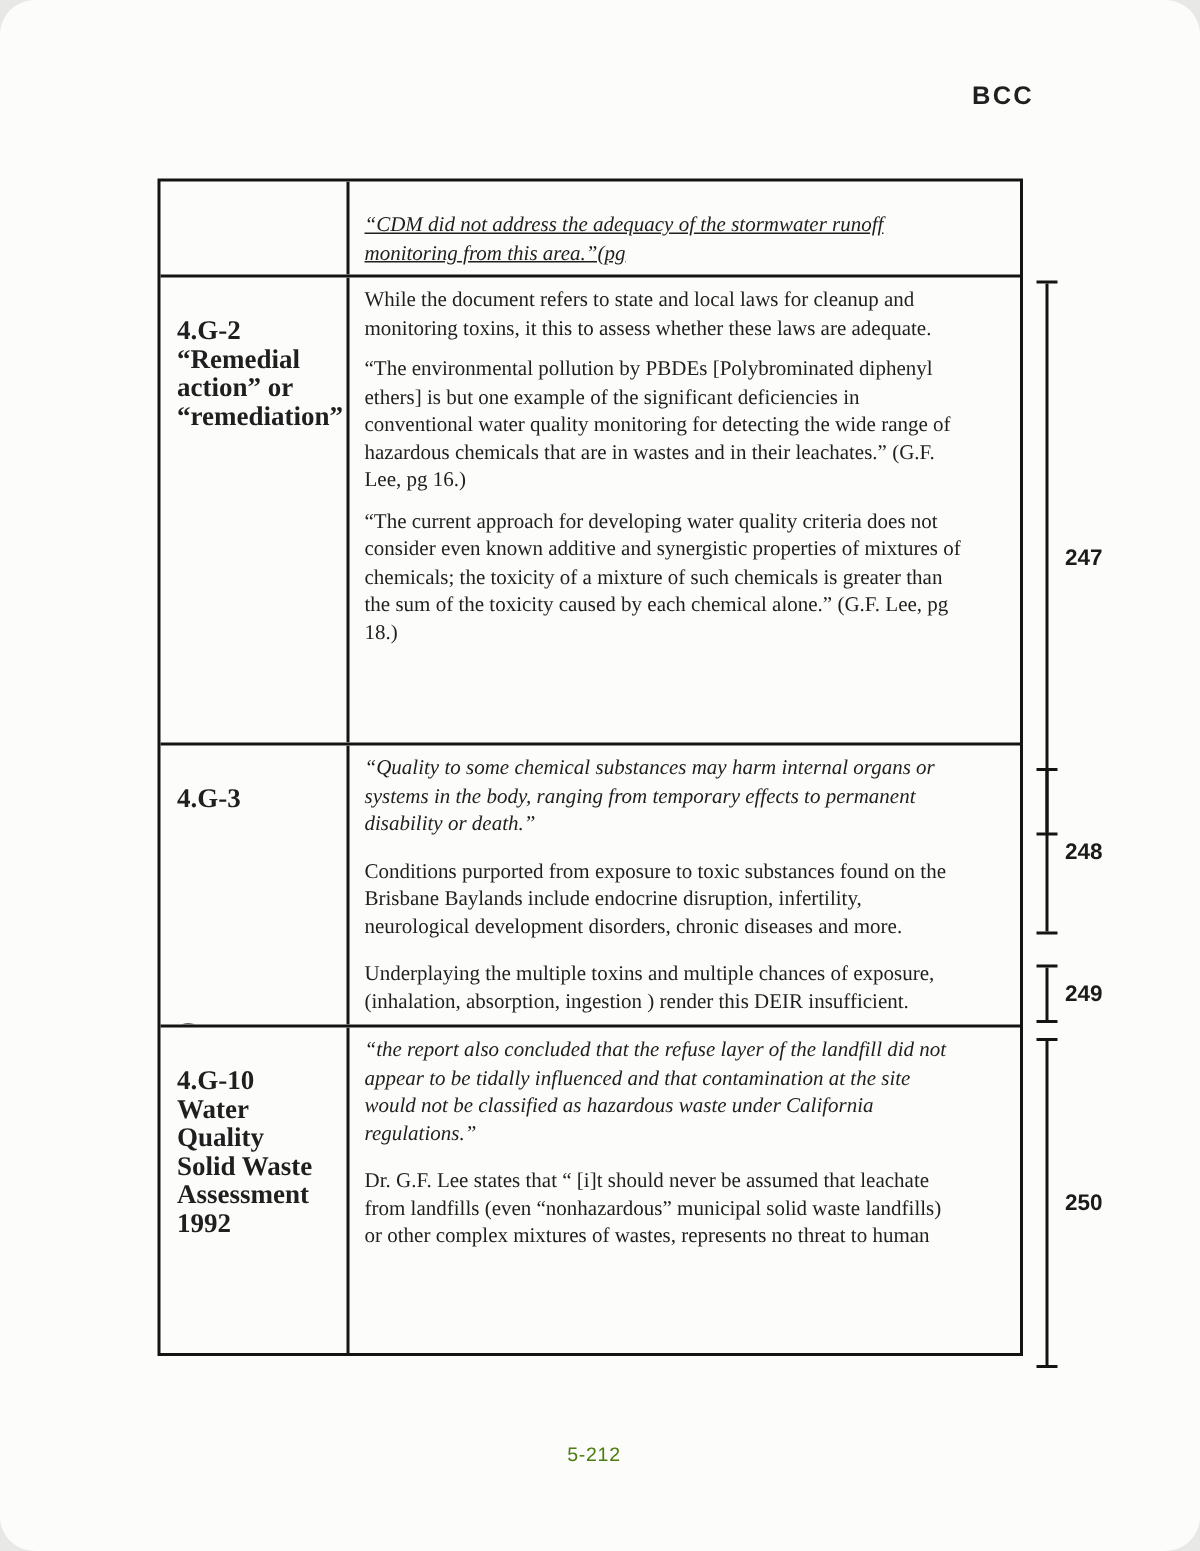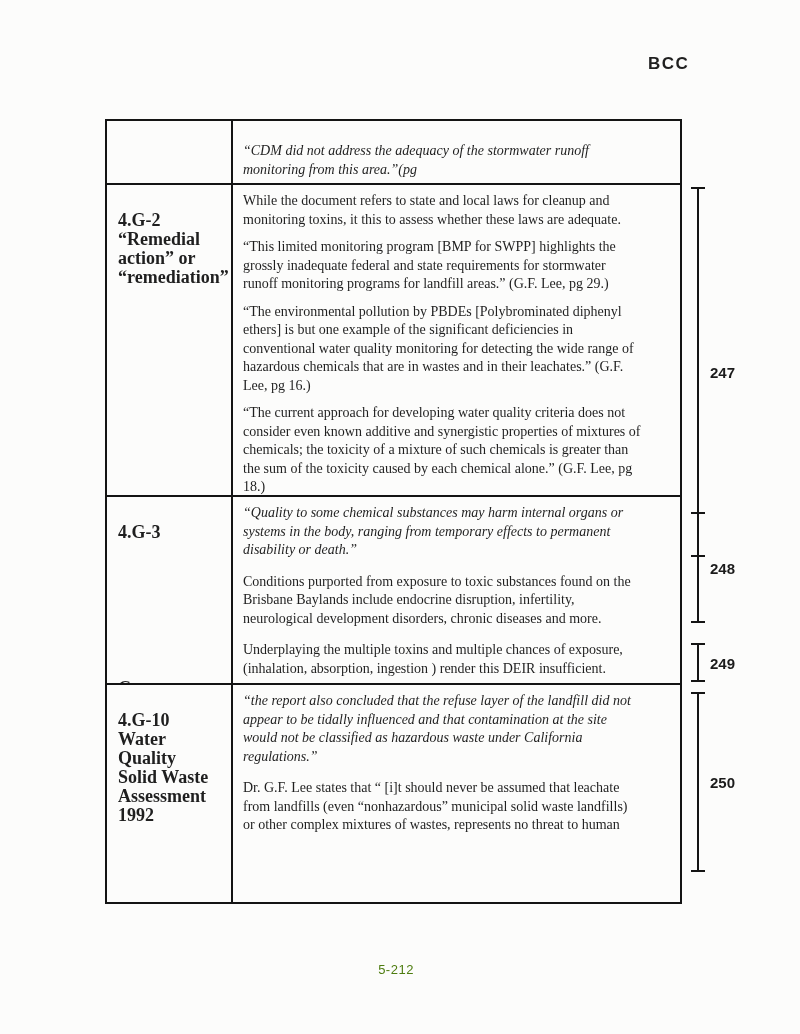--- a/index.html
+++ b/index.html
@@ -4,20 +4,21 @@
 <style>
   html,body{margin:0;padding:0;background:#e8e8e6;}
   .page{
     position:relative;
     width:800px;height:1034px;
     margin:0 auto;
     background:#fcfcfb;
     color:#1f1f1f;
     font-family:"Liberation Serif", serif;
     overflow:hidden;
+    border-radius:23px;
   }
   
   .bcc{
     position:absolute;top:54px;left:648px;
     font-family:"Liberation Sans", sans-serif;
     font-weight:bold;font-size:17px;letter-spacing:1.5px;
   }
   .pageno{
     position:absolute;top:962px;left:0;width:792px;
     text-align:center;
@@ -43,21 +44,21 @@
     overflow:hidden;
   }
   .cell-body{
     flex:1;
     padding:7px 2px 0 10px;
     font-size:14px;line-height:18.5px;
     overflow:hidden;
   }
   .para{margin:0 0 12px 0;white-space:pre-line;}
   .para.italic{font-style:italic;}
-  .row-1 .cell-body{padding-top:21px;}
+  .row-1 .cell-body{padding-top:21px;text-decoration:underline;}
   .row-2 .para{margin-bottom:9px;}
   .row-3 .para{margin-bottom:13px;}
   .row-4 .para{margin-bottom:13px;}
   .comment-label{margin-top:118px;}
   
   .bracket{
     position:absolute;width:14px;
     border-top:2px solid #141414;
     border-bottom:2px solid #141414;
     box-sizing:border-box;
@@ -68,21 +69,21 @@
   }
   .bracket .num{
     position:absolute;left:19px;top:50%;
     transform:translateY(-50%);
     font-family:"Liberation Sans", sans-serif;
     font-weight:bold;font-size:15px;color:#1b1b1b;
   }
   #bracket-247{left:691px;top:187px;height:370px;}
   #bracket-248{left:691px;top:512px;height:111px;}
   #bracket-249{left:691px;top:643px;height:39px;}
-  #bracket-250{left:691px;top:692px;height:180px;}
+  #bracket-250{left:691px;top:692px;height:220px;}
 </style>
 </head>
 <body>
 
 <div class="page">
 
   <div class="bcc">BCC</div>
 
   <div class="doc-table">
 
@@ -97,23 +98,20 @@
     <div class="row row-2 bordered" style="height:312px">
       <div class="cell cell-id">
         <div>4.G-2
 “Remedial
 action” or
 “remediation”</div>
       </div>
       <div class="cell cell-body">
         <p class="para">While the document refers to state and local laws for cleanup and
 monitoring toxins, it this to assess whether these laws are adequate.</p>
-        <p class="para">“This limited monitoring program [BMP for SWPP] highlights the
-grossly inadequate federal and state requirements for stormwater
-runoff monitoring programs for landfill areas.” (G.F. Lee, pg 29.)</p>
         <p class="para">“The environmental pollution by PBDEs [Polybrominated diphenyl
 ethers] is but one example of the significant deficiencies in
 conventional water quality monitoring for detecting the wide range of
 hazardous chemicals that are in wastes and in their leachates.” (G.F.
 Lee, pg 16.)</p>
         <p class="para">“The current approach for developing water quality criteria does not
 consider even known additive and synergistic properties of mixtures of
 chemicals; the toxicity of a mixture of such chemicals is greater than
 the sum of the toxicity caused by each chemical alone.” (G.F. Lee, pg
 18.)</p>

